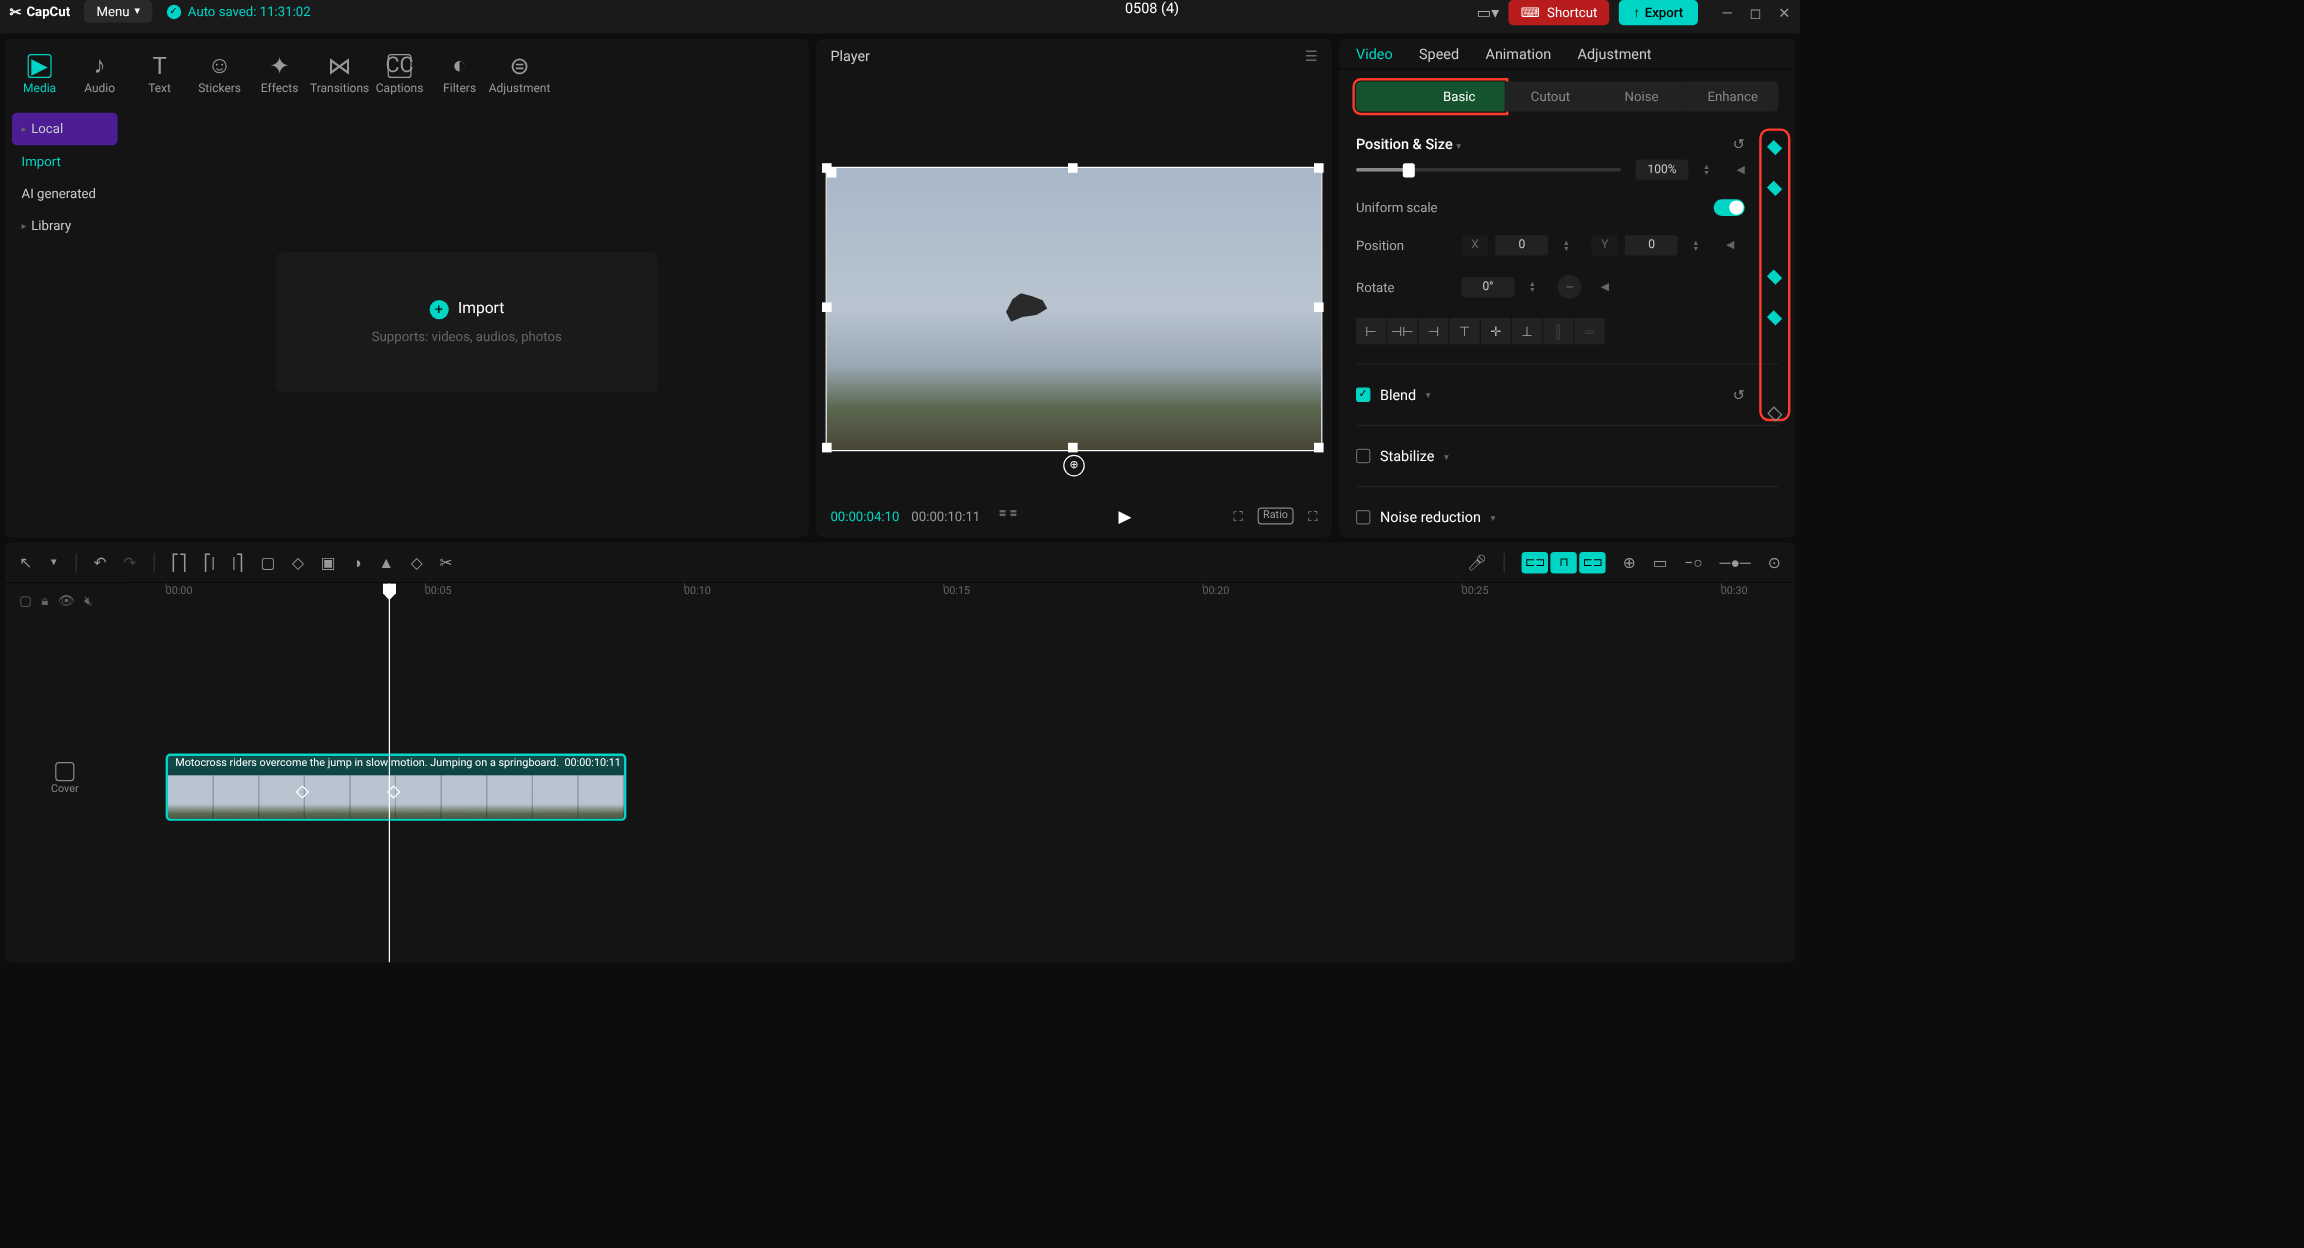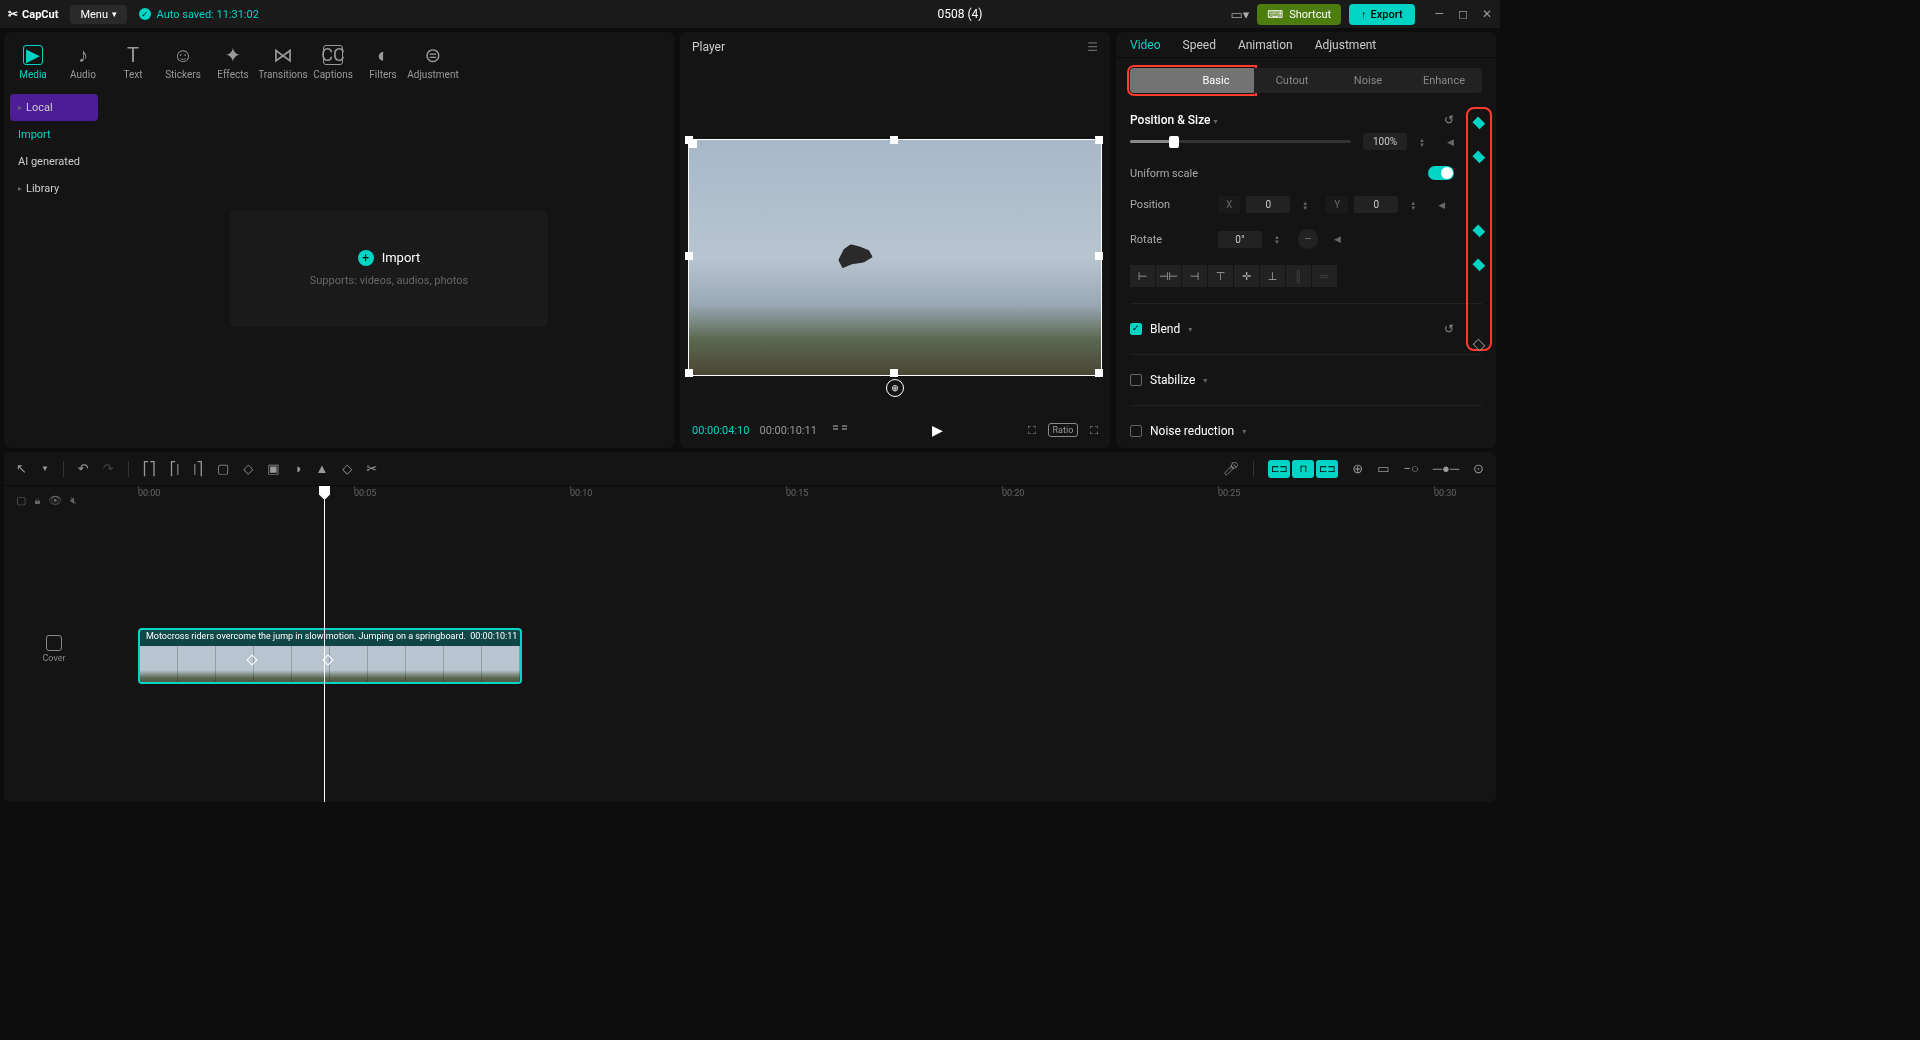--- a/index.html
+++ b/index.html
@@ -1,29 +1,29 @@
 <!DOCTYPE html>
 <html><head>
 <meta charset="utf-8">
 <style>
 * { margin: 0; padding: 0; box-sizing: border-box; font-family: -apple-system, BlinkMacSystemFont, "Segoe UI", Roboto, sans-serif; }
 body { background: #0d0d0d; color: #ccc; font-size: 12px; overflow: hidden; width: 1500px; height: 812px; }
 
 
-.titlebar { height: 28px; background: #1a1a1a; display: flex; align-items: center; padding: 0 8px; justify-content: space-between; }
+.titlebar { height: 28px; background: #1a1a1a; display: flex; align-items: flex-start; padding: 0 8px; justify-content: space-between; }
 .titlebar-left { display: flex; align-items: center; gap: 12px; }
 .titlebar-center { position: absolute; left: 50%; transform: translateX(-50%); color: #fff; font-size: 12px; }
 .titlebar-right { display: flex; align-items: center; gap: 8px; }
 .logo { color: #fff; font-weight: bold; font-size: 11px; display:flex; align-items:center; gap:4px;}
 .logo::before { content: "✂"; font-size: 12px; }
 .menu-btn { background: #2a2a2a; color: #fff; padding: 3px 10px; border-radius: 4px; font-size: 11px; display: flex; align-items: center; gap: 4px; cursor: pointer; }
 .menu-btn::after { content: "▾"; font-size: 9px; }
 .autosave { color: #00d4c4; font-size: 11px; display: flex; align-items: center; gap: 6px; }
 .autosave::before { content: "✓"; background: #00d4c4; color: #000; width: 12px; height: 12px; border-radius: 50%; display: inline-flex; align-items: center; justify-content: center; font-size: 8px; }
-.shortcut-btn { background: #4d7c0f; color: #fff; padding: 4px 10px; border-radius: 4px; font-size: 11px; display:flex; align-items:center; gap:6px; cursor:pointer;}
+.shortcut-btn { background: #b91c1c; color: #fff; padding: 4px 10px; border-radius: 4px; font-size: 11px; display:flex; align-items:center; gap:6px; cursor:pointer;}
 .shortcut-btn::before { content: "⌨"; }
 .export-btn { background: #00d4c4; color: #000; padding: 4px 12px; border-radius: 4px; font-size: 11px; font-weight: 500; display:flex; align-items:center; gap:4px; cursor:pointer;}
 .export-btn::before { content: "↑"; }
 .win-controls { display: flex; gap: 14px; margin-left: 12px; }
 .win-controls span { cursor: pointer; color: #999; font-size: 12px; }
 .layout-icon { color:#aaa; font-size:13px; cursor:pointer; }
 
 
 .main-area { display: flex; height: 424px; gap: 6px; padding: 4px; }
 .panel { background: #141414; border-radius: 6px; }
@@ -70,21 +70,21 @@
 
 
 .props-panel { flex: 1; display: flex; flex-direction: column; }
 .props-tabs { height: 30px; display: flex; align-items: center; gap: 22px; padding: 0 14px; border-bottom: 1px solid #0a0a0a; }
 .props-tab { font-size: 12px; color: #ccc; cursor: pointer; }
 .props-tab.active { color: #00d4c4; }
 .sub-tabs { display: flex; padding: 10px 14px 10px 14px; gap: 0; }
 .sub-tab { flex: 1; text-align: center; padding: 6px 0; background: #222; color: #888; font-size: 11px; cursor: pointer; }
 .sub-tab:first-child { border-radius: 4px 0 0 4px; }
 .sub-tab:last-child { border-radius: 0 4px 4px 0; }
-.sub-tab.active { background: #737373; color: #fff; padding-left: 48px; }
+.sub-tab.active { background: #14532d; color: #fff; padding-left: 48px; }
 .red-box { outline: 2px solid #ff3b30; outline-offset: 1px; border-radius: 4px; }
 .props-body { flex:1; padding: 0 14px; position: relative; }
 .keyframe-rail { position:absolute; right:6px; top:6px; width:22px; height:240px; outline:2px solid #ff3b30; border-radius:6px; display:flex; flex-direction:column; align-items:center; padding-top:10px; gap:26px;}
 .kf-diamond { width:10px; height:10px; transform:rotate(45deg); background:#00d4c4; cursor:pointer;}
 .kf-diamond.empty { background:transparent; border:1.5px solid #888;}
 .prop-section-head { display:flex; align-items:center; justify-content:space-between; padding: 10px 28px 6px 0; }
 .prop-section-head .label { color:#fff; font-size:12px; font-weight:500;}
 .reset-icon { color:#888; font-size:12px; cursor:pointer;}
 .prop-row { display:flex; align-items:center; padding: 8px 28px 8px 0; gap:12px;}
 .prop-label { width:76px; color:#aaa; font-size:11px;}

